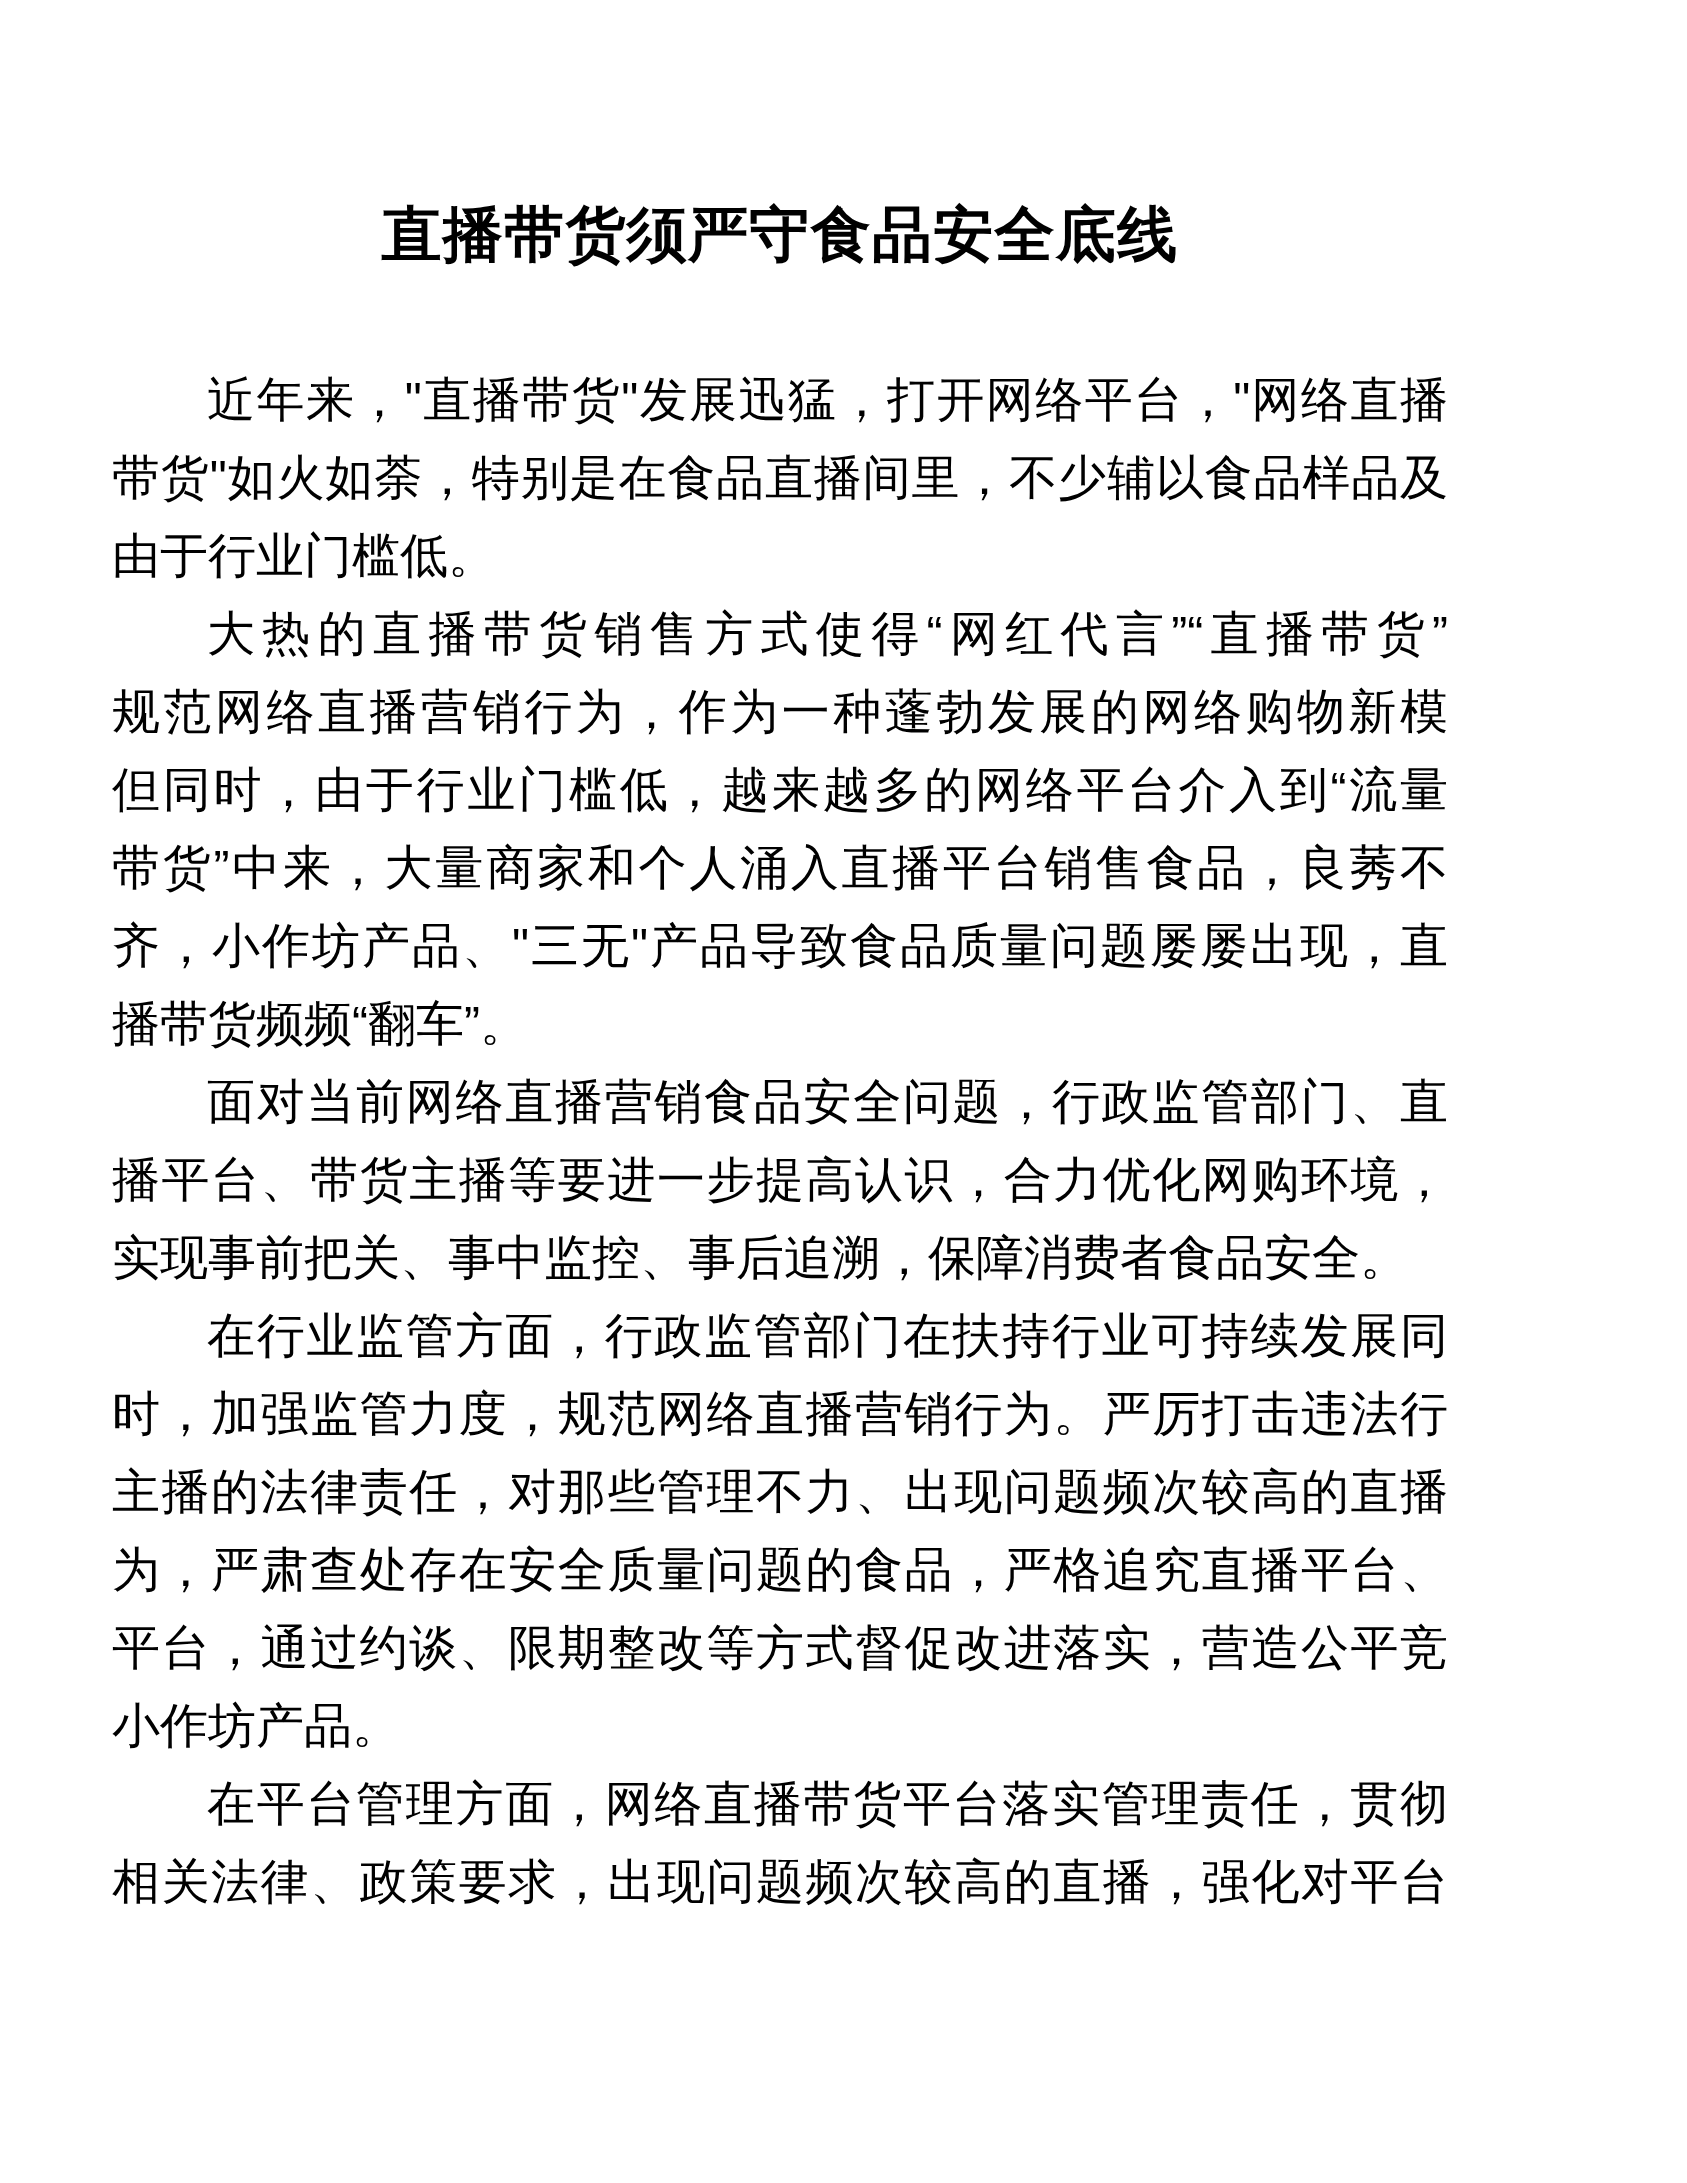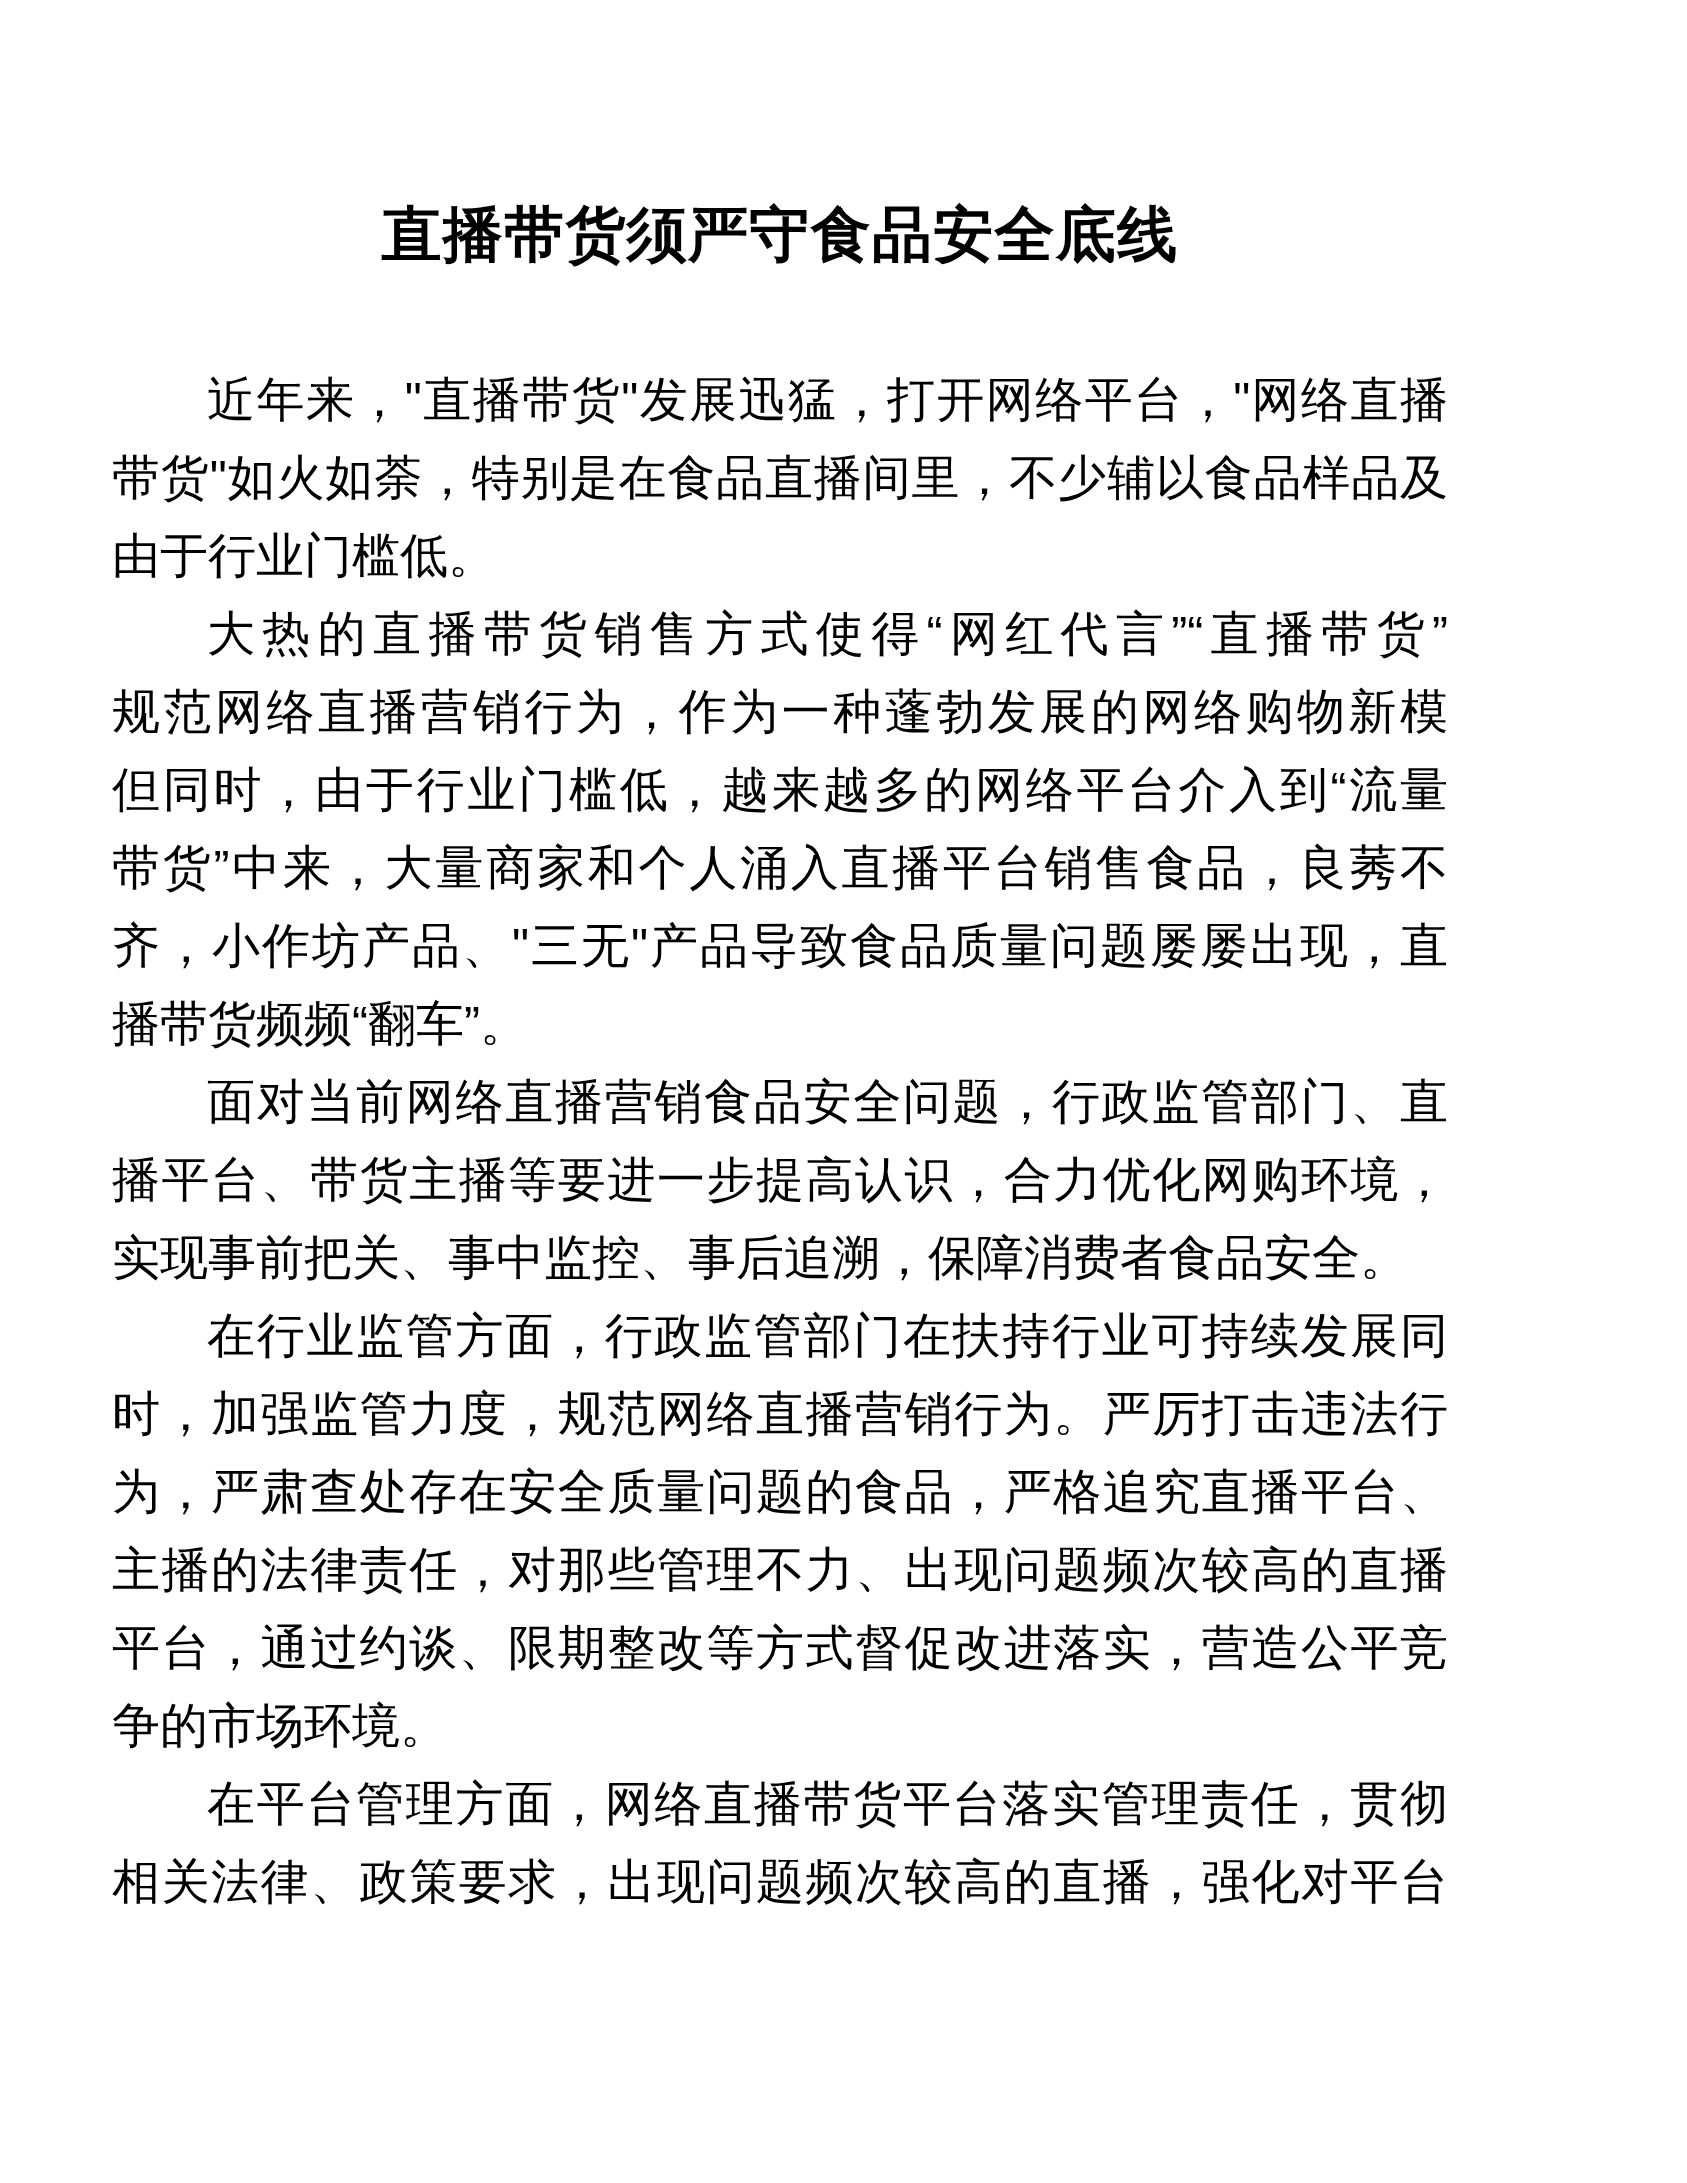--- a/index.html
+++ b/index.html
@@ -65,21 +65,21 @@
       <div class="text-line">规范网络直播营销行为，作为一种蓬勃发展的网络购物新模式，</div>
       <div class="text-line">但同时，由于行业门槛低，越来越多的网络平台介入到“流量</div>
       <div class="text-line">带货”中来，大量商家和个人涌入直播平台销售食品，良莠不</div>
       <div class="text-line">齐，小作坊产品、"三无"产品导致食品质量问题屡屡出现，直</div>
       <div class="text-line para-end">播带货频频“翻车”。</div>
       <div class="text-line indent">面对当前网络直播营销食品安全问题，行政监管部门、直</div>
       <div class="text-line">播平台、带货主播等要进一步提高认识，合力优化网购环境，</div>
       <div class="text-line para-end">实现事前把关、事中监控、事后追溯，保障消费者食品安全。</div>
       <div class="text-line indent">在行业监管方面，行政监管部门在扶持行业可持续发展同</div>
       <div class="text-line">时，加强监管力度，规范网络直播营销行为。严厉打击违法行</div>
+      <div class="text-line">主播的法律责任，对那些管理不力、出现问题频次较高的直播</div>
       <div class="text-line">为，严肃查处存在安全质量问题的食品，严格追究直播平台、</div>
-      <div class="text-line">主播的法律责任，对那些管理不力、出现问题频次较高的直播</div>
       <div class="text-line">平台，通过约谈、限期整改等方式督促改进落实，营造公平竞</div>
-      <div class="text-line para-end">争的市场环境。</div>
+      <div class="text-line para-end">小作坊产品。</div>
       <div class="text-line indent">在平台管理方面，网络直播带货平台落实管理责任，贯彻</div>
       <div class="text-line">相关法律、政策要求，出现问题频次较高的直播，强化对平台</div>
     </div>
 </div>
 
 
 </body></html>

